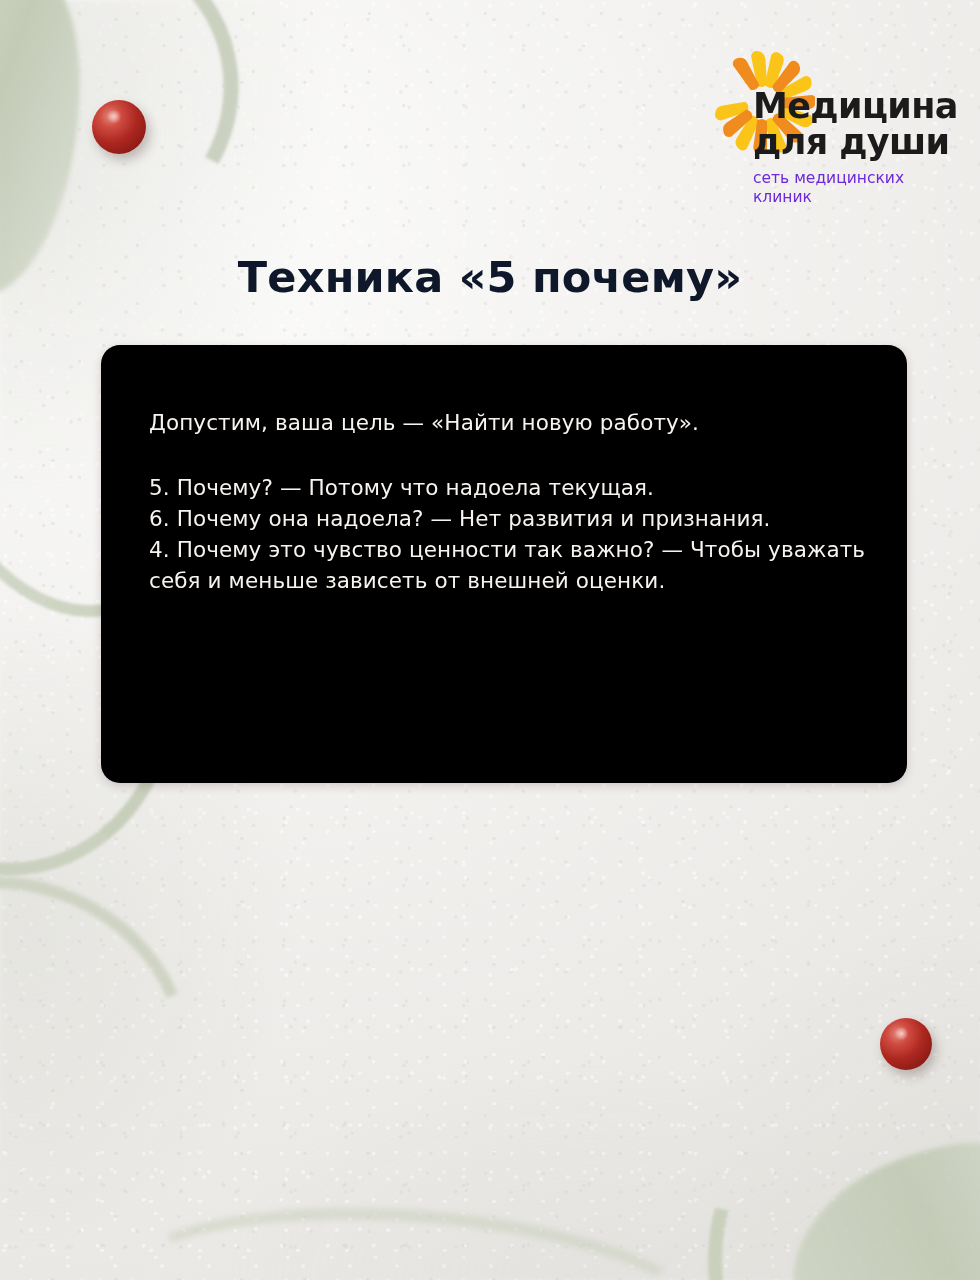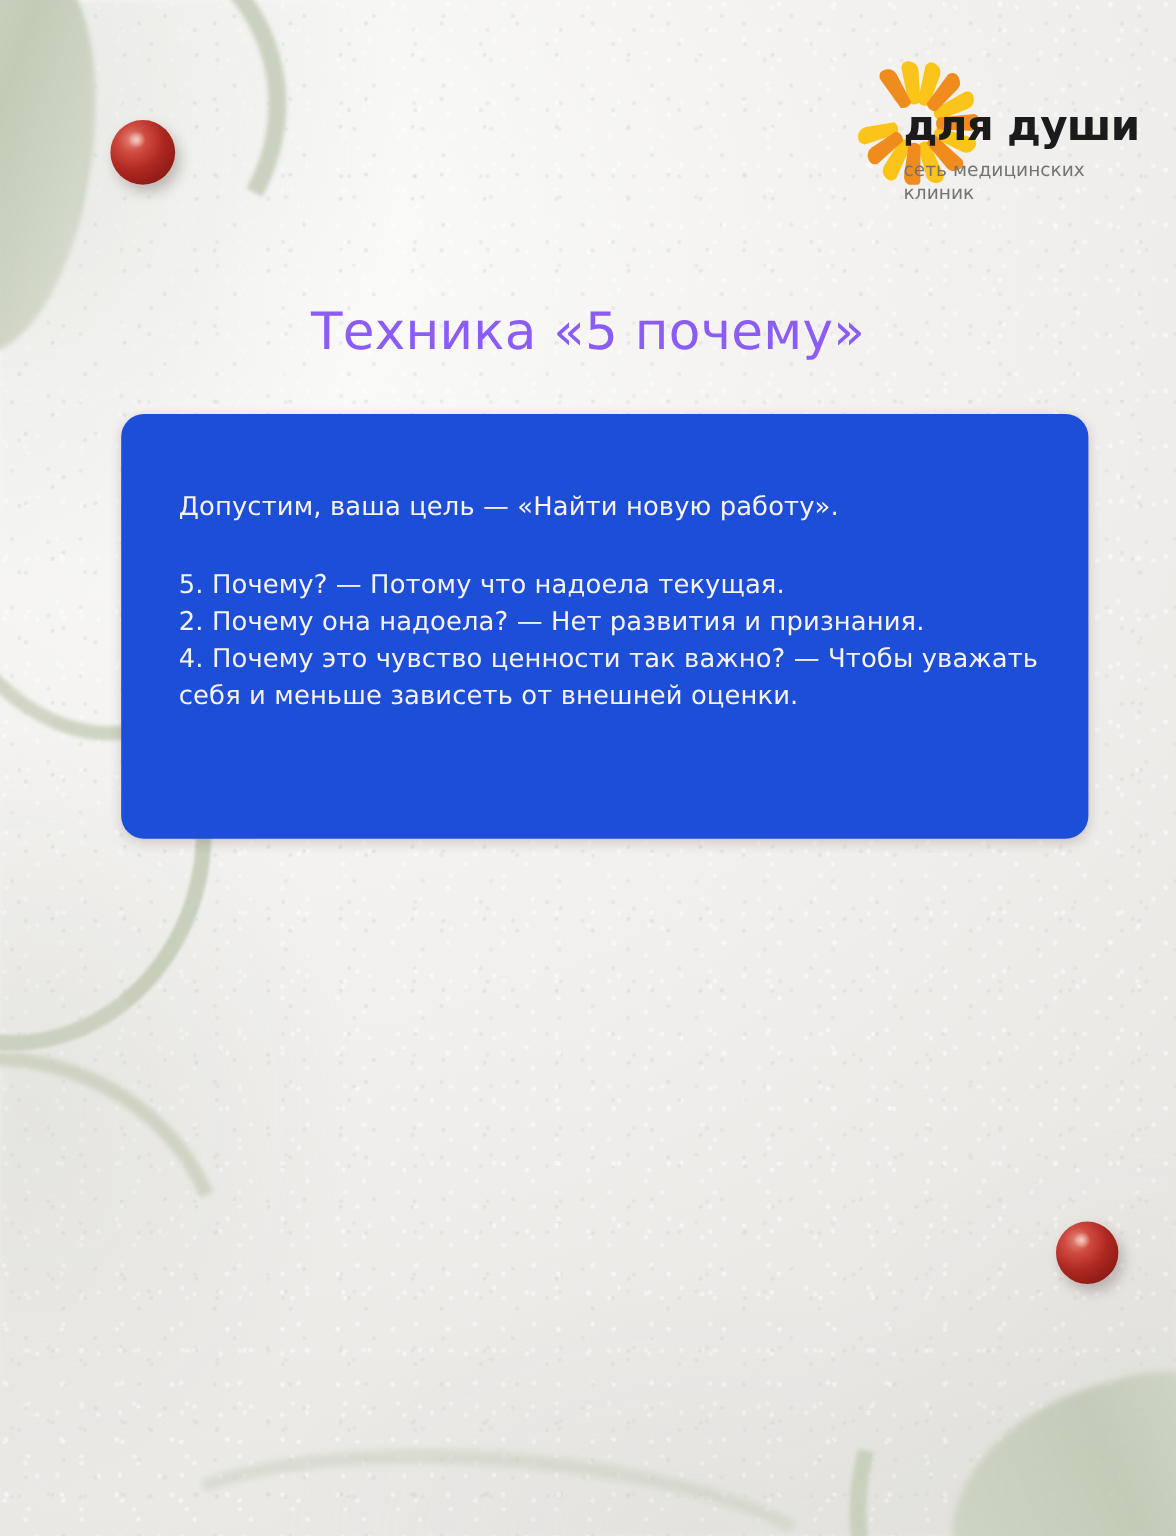--- a/index.html
+++ b/index.html
@@ -193,46 +193,46 @@
     color: #1b1b1b;
     letter-spacing: -.6px;
     white-space: nowrap;
   }
   .logo-sub {
     margin-top: 9px;
     margin-left: 0;
     font-family: "DejaVu Sans", "Liberation Sans", sans-serif;
     font-size: 15.5px;
     line-height: 19px;
-    color: #737373;
+    color: #6d28d9;
     max-width: 180px;
   }
 
   
   .poster-title {
     position: absolute;
     left: 0;
     right: 0;
     top: 252px;
     text-align: center;
     font-family: "DejaVu Sans", "Liberation Sans", sans-serif;
-    font-weight: normal;
+    font-weight: bold;
     font-size: 43px;
     letter-spacing: .2px;
-    color: #8b5cf6;
+    color: #0f172a;
   }
 
   
   .card {
     position: absolute;
     left: 101px;
     top: 345px;
     width: 806px;
-    height: 354px;
-    background: #1d4ed8;
+    height: 438px;
+    background: #000000;
     border-radius: 19px;
     box-shadow: 0 3px 10px rgba(60,20,20,.18);
   }
   .card-body {
     position: absolute;
     left: 48px;
     top: 62px;
     right: 36px;
     color: #f7f3ef;
     font-family: "DejaVu Sans", "Liberation Sans", sans-serif;
@@ -332,32 +332,33 @@
                 <path d="M18 -5 L48 -8 Q54 -6 52 0 Q50 6 44 6 L18 5 Q14 0 18 -5 Z"></path>
               </g>
             <g transform="rotate(144)">
                 <path d="M18 -5 L46 -8 Q52 -6 50 0 Q48 6 42 6 L18 5 Q14 0 18 -5 Z"></path>
               </g>
           </g>
         </g>
       </svg>
     </div>
     <div class="logo-words">
+      <div class="logo-line">Медицина</div>
       <div class="logo-line">для души</div>
       <div class="logo-sub">сеть медицинских клиник</div>
     </div>
   </div>
 
   <div class="poster-title">Техника «5 почему»</div>
 
   <div class="card">
     <div class="card-body">
       <p class="card-intro">Допустим, ваша цель — «Найти новую работу».</p>
       <div class="card-steps">
         <p class="step">5. Почему? — Потому что надоела текущая.</p>
-        <p class="step">2. Почему она надоела? — Нет развития и признания.</p>
+        <p class="step">6. Почему она надоела? — Нет развития и признания.</p>
         <p class="step">4. Почему это чувство ценности так важно? — Чтобы уважать себя и меньше зависеть от внешней оценки.</p>
       </div>
     </div>
   </div>
 
 
 </div>
 
 </body></html>

